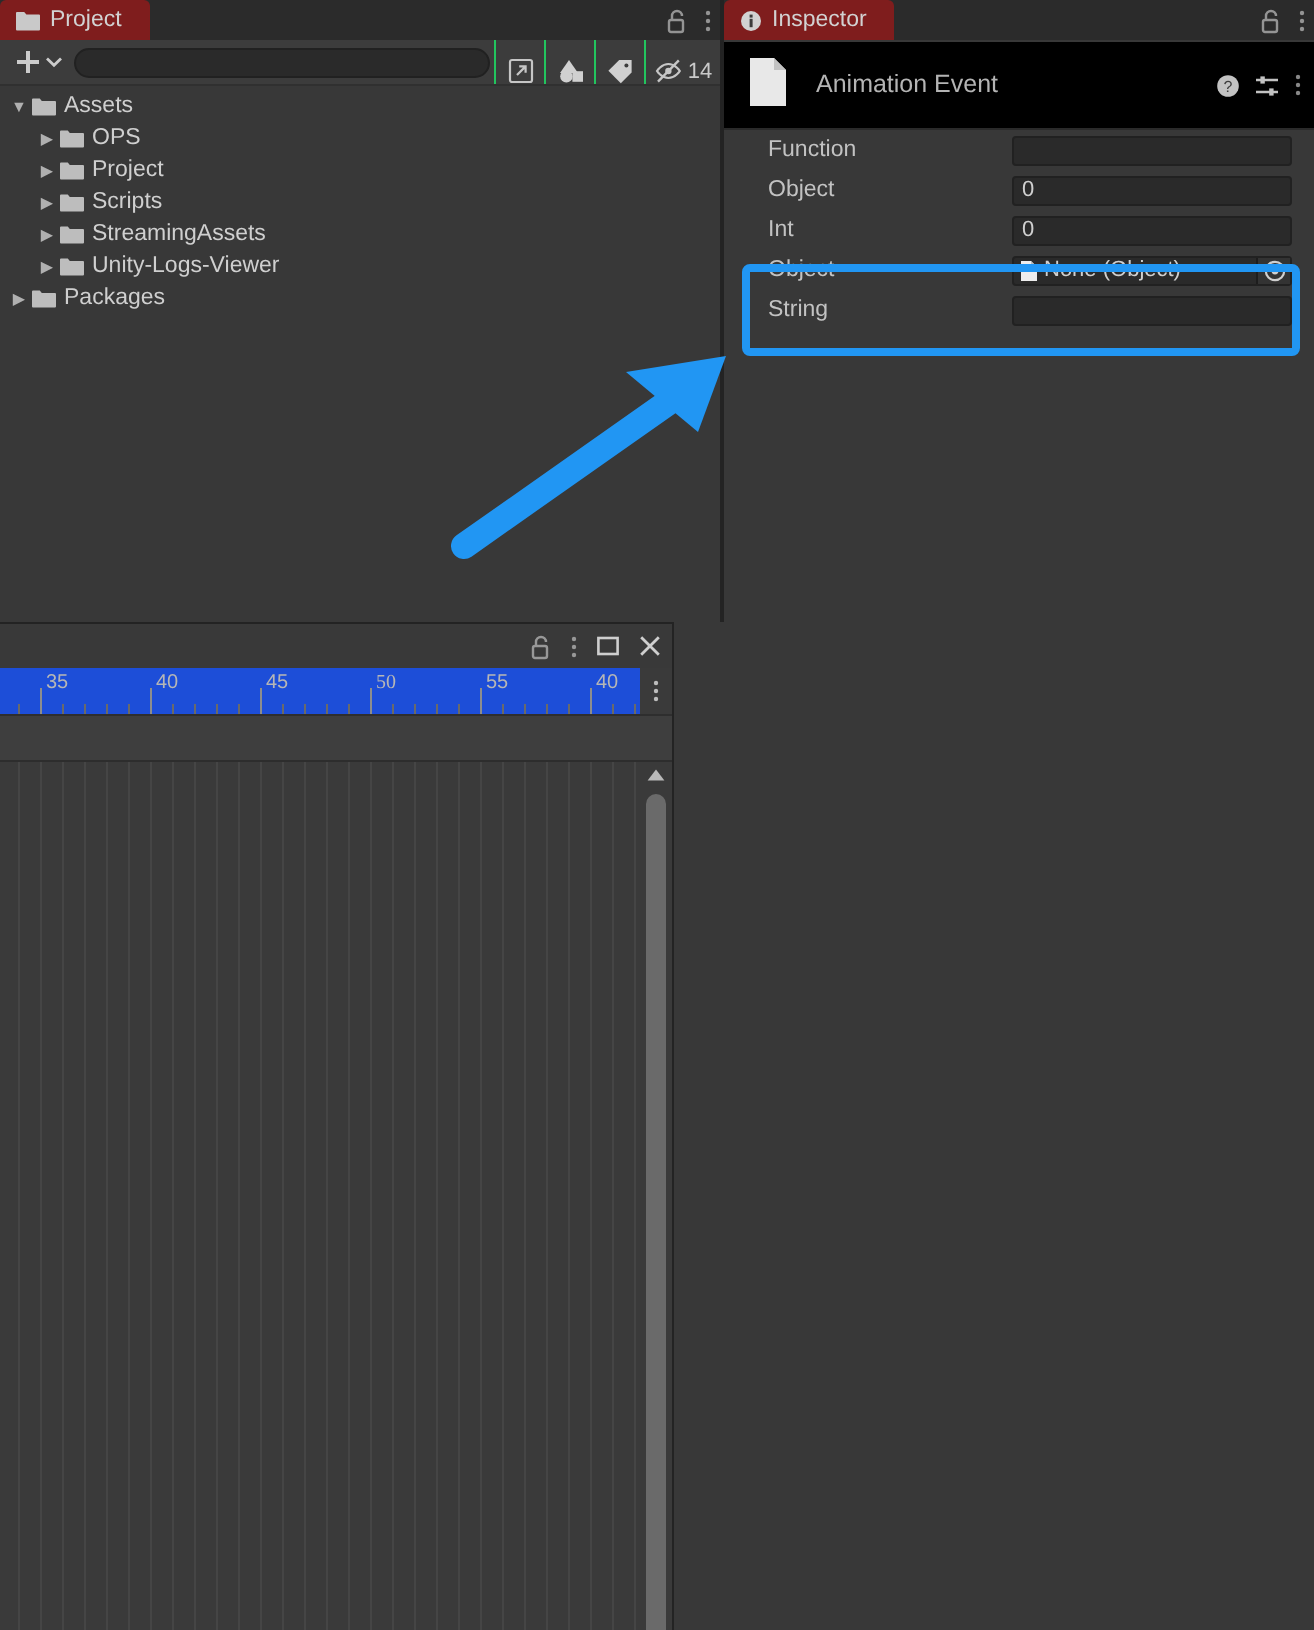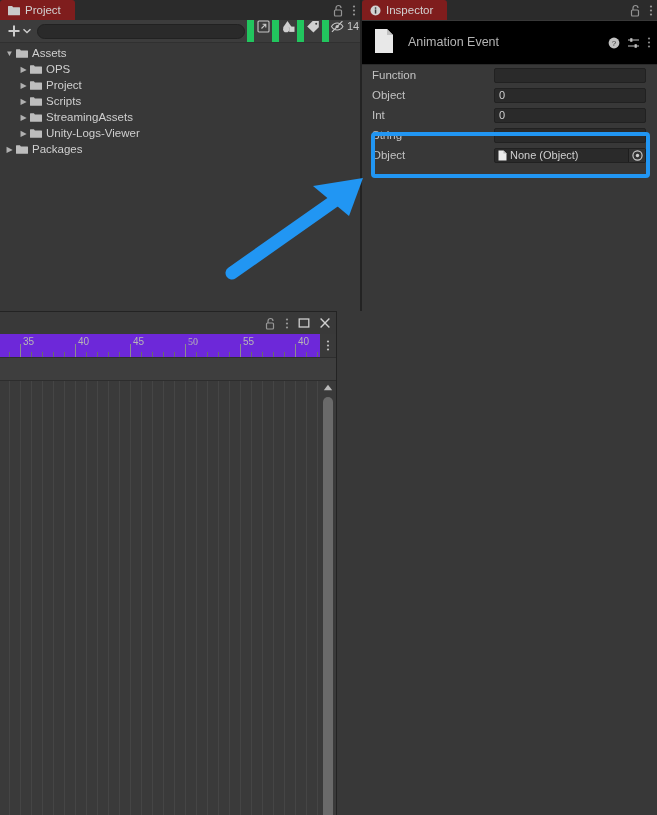--- a/index.html
+++ b/index.html
@@ -32,22 +32,22 @@
   .search-box{
     position:absolute;left:0;top:0;right:0;height:15px;background:#2a2a2a;
     border:1px solid #212121;border-radius:8px;box-sizing:border-box;
     display:flex;align-items:center;padding-left:18px;
   }
   .search-box input{
     background:transparent;border:0;outline:0;color:#c9c9c9;font-size:10.5px;
     font-family:"Liberation Sans", sans-serif;width:100%;padding:0;
   }
   .search-ico{position:absolute;left:5px;top:3px;}
-  .tb-btn{width:25px;height:22px;display:flex;align-items:flex-start;justify-content:center;
-          border-left:7px solid #22c55e;box-sizing:border-box;}
+  .tb-btn{width:25px;height:22px;display:flex;align-items:flex-end;justify-content:center;
+          border-left:1px solid #22c55e;box-sizing:border-box;}
   .tb-btn.wide{width:38px;gap:2px;}
   .hidden-count{font-size:11px;color:#c9c9c9;}
 
   
   #tree{position:absolute;left:0;top:43px;right:0;bottom:0;background:#383838;padding-top:2px;}
   .row{height:16px;display:flex;align-items:center;font-size:11.5px;color:#cfcfcf;white-space:nowrap;}
   .row .twisty{width:13px;text-align:center;font-size:8px;color:#b0b0b0;flex:0 0 13px;}
   .row .lbl{margin-left:4px;}
   .d0{padding-left:3px;}
   .d1{padding-left:17px;}
@@ -57,42 +57,42 @@
   #inspector-panel .tabstrip{background:#2b2b2b;}
   .insp-head{position:absolute;left:0;top:21px;width:100%;height:43px;background:#000000;
              border-bottom:1px solid #2a2a2a;}
   .insp-doc-ico{position:absolute;left:12px;top:7px;}
   .insp-title{position:absolute;left:46px;top:0;height:43px;line-height:43px;
               font-size:12.5px;color:#b4b4b4;}
   .insp-head-right{position:absolute;right:6px;top:0;height:43px;display:flex;align-items:center;gap:7px;}
 
   .fields{position:absolute;left:0;top:65px;width:100%;}
   .frow{height:20px;display:flex;align-items:center;padding-left:10px;box-sizing:border-box;}
-  .frow .fname{width:122px;flex:0 0 122px;color:#c2c2c2;font-size:11.5px;}
+  .frow .fname{width:122px;flex:0 0 122px;color:#c2c2c2;font-size:11.5px;margin-left:12px;}
   .fctrl{flex:1;margin-right:11px;height:15px;background:#2a2a2a;border:1px solid #212121;
          box-sizing:border-box;border-radius:2px;display:flex;align-items:center;
          padding-left:4px;color:#cfcfcf;font-size:11px;}
   .objfield{padding-left:3px;justify-content:space-between;padding-right:0;}
   .objfield .objleft{display:flex;align-items:center;gap:3px;}
   .objsel{width:16px;height:13px;display:flex;align-items:center;justify-content:center;
           border-left:1px solid #1d1d1d;background:#333;}
 
   
   #highlight-box{
     left:371px;top:132px;width:279px;height:46px;box-sizing:border-box;
     border:4px solid #2196f3;border-radius:4px;pointer-events:none;z-index:30;
   }
   #arrow-annotation{left:210px;top:160px;width:165px;height:135px;z-index:29;}
 
   
   #anim-window{left:0;top:311px;width:336px;height:504px;background:#393939;
                border-top:1px solid #232323;border-right:1px solid #232323;}
   .anim-title{position:absolute;left:0;top:0;width:100%;height:22px;background:#393939;}
   .anim-title-right{position:absolute;right:5px;top:0;height:22px;display:flex;align-items:center;gap:9px;}
-  .ruler{position:absolute;left:0;top:22px;width:100%;height:23px;background:#6d28d9;
+  .ruler{position:absolute;left:0;top:22px;width:100%;height:23px;background:#1d4ed8;
          border-bottom:1px solid #2e2e2e;overflow:hidden;}
   .tick-major{position:absolute;bottom:0;width:1px;height:13px;background:#8d8d8d;}
   .tick-minor{position:absolute;bottom:0;width:1px;height:5px;background:#6a6a6a;}
   .tick-lbl{position:absolute;top:2px;font-size:10px;color:#b6b6b6;}
   .ruler-kebab{position:absolute;right:0;top:0;width:16px;height:23px;background:#3a3a3a;
                display:flex;align-items:center;justify-content:center;z-index:3;}
   .strip{position:absolute;left:0;top:46px;width:100%;height:22px;background:#3e3e3e;
          border-bottom:1px solid #2d2d2d;}
   .grid{position:absolute;left:0;top:69px;width:100%;bottom:0;background:#3a3a3a;overflow:hidden;}
   .gline{position:absolute;top:0;bottom:0;width:1px;background:#454545;}
@@ -325,44 +325,44 @@
       <div class="frow">
         <div class="fname">Object</div>
         <div class="fctrl">
           <span>0</span>
         </div>
       </div>
       <div class="frow">
         <div class="fname">Int</div>
         <div class="fctrl">
           <span>0</span>
-        </div>
-      </div>
-      <div class="frow">
-        <div class="fname">String</div>
-        <div class="fctrl">
-          <span></span>
         </div>
       </div>
       <div class="frow">
         <div class="fname">Object</div>
         <div class="fctrl objfield">
           <span class="objleft">
             <span class="icon"><svg width="9" height="11" viewBox="0 0 9 11">
                 <path d="M0.5 0.5h5l3 3v7h-8z" fill="#ededed"></path>
                 <path d="M5.5 0.5l3 3h-3z" fill="#bbb"></path>
               </svg></span>
             <span>None (Object)</span>
           </span>
           <span class="objsel">
             <svg width="11" height="11" viewBox="0 0 11 11">
               <circle cx="5.5" cy="5.5" r="4.6" fill="none" stroke="#cfcfcf" stroke-width="1.1"></circle>
               <circle cx="5.5" cy="5.5" r="1.7" fill="#cfcfcf"></circle>
             </svg>
           </span>
+        </div>
+      </div>
+      <div class="frow">
+        <div class="fname">String</div>
+        <div class="fctrl">
+          <span></span>
         </div>
       </div>
     </div>
 </div>
 
 <div class="abs" id="highlight-box"></div>
 
 <div class="abs" id="arrow-annotation">
   <svg width="165" height="135" viewBox="0 0 165 135">
     <g>

